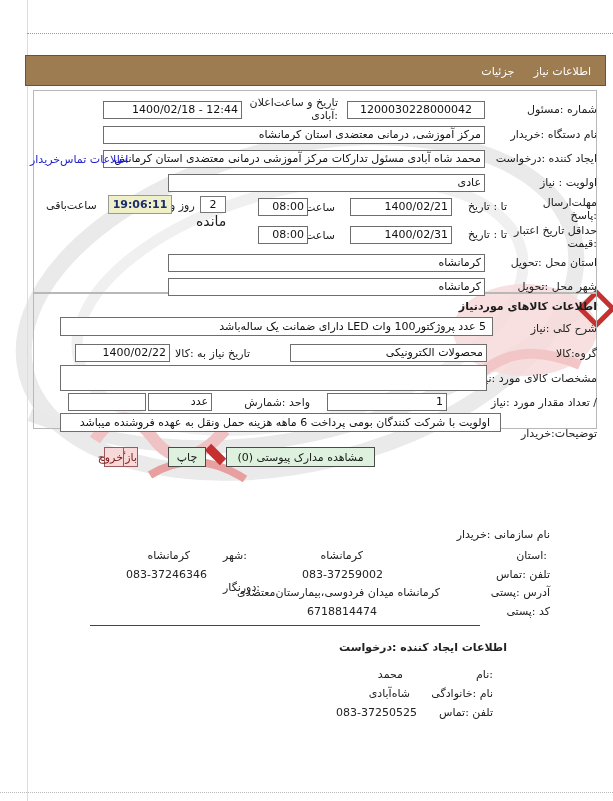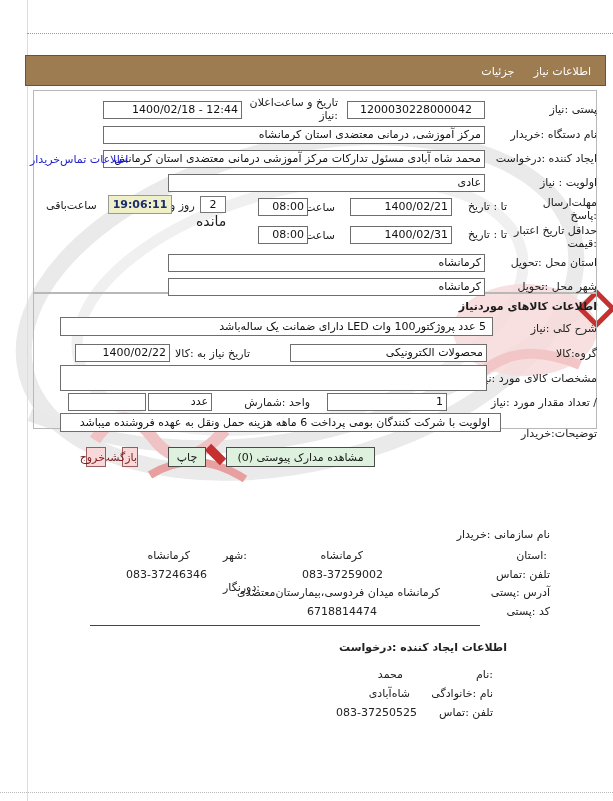--- a/index.html
+++ b/index.html
@@ -54,24 +54,24 @@
   <div class="dot" style="left:0;top:792px;width:613px;border-top-color:#bbb;"></div>
 
   <div class="bar tabbar">
     <span class="tab">اطلاعات نیاز</span>
     <span class="tab">جزئیات</span>
   </div>
 
   <div class="fbox" style="left:33px;top:90px;width:562px;height:202px;"></div>
   <div class="fbox" style="left:33px;top:292px;width:562px;height:135px;"></div>
 
-  <span class="lbl" style="right:16px;top:103px;">پستی :نیاز</span>
+  <span class="lbl" style="right:16px;top:103px;">شماره :مسئول</span>
   <div class="ibox ltr ctr" style="left:347px;top:101px;width:130px;">1200030228000042</div>
   <span class="lbl" style="right:275px;top:96px;">تاریخ و ساعت‌اعلان</span>
-  <span class="lbl" style="right:275px;top:109px;">:نیاز</span>
+  <span class="lbl" style="right:275px;top:109px;">:آبادی</span>
   <div class="ibox ltr" style="left:103px;top:101px;width:131px;">1400/02/18 - 12:44</div>
 
   <span class="lbl" style="right:16px;top:128px;">نام دستگاه :خریدار</span>
   <div class="ibox" style="left:103px;top:126px;width:374px;">مرکز آموزشی, درمانی معتضدی استان کرمانشاه</div>
 
   <span class="lbl" style="right:16px;top:152px;">ایجاد کننده :درخواست</span>
   <div class="ibox" style="left:103px;top:150px;width:374px;">محمد شاه آبادی مسئول تدارکات مرکز آموزشی درمانی معتضدی استان کرمانش</div>
   <span class="link" style="left:30px;top:153px;">اطلاعات تماس‌خریدار</span>
 
   <span class="lbl" style="right:16px;top:176px;">اولویت : نیاز</span>
@@ -120,21 +120,21 @@
   <span class="lbl" style="right:303px;top:396px;">واحد :شمارش</span>
   <div class="ibox" style="left:148px;top:393px;width:56px;">عدد</div>
   <div class="ibox" style="left:68px;top:393px;width:70px;"></div>
 
   <span class="lbl" style="right:16px;top:427px;margin-left:12px;">توضیحات:خریدار</span>
   <div class="ibox" style="left:60px;top:413px;width:419px;height:17px;line-height:17px;padding:0 10px;">اولویت با شرکت کنندگان بومی پرداخت 6 ماهه  هزینه حمل ونقل به عهده فروشنده میباشد</div>
 
   <div class="btn green" style="left:226px;top:447px;width:149px;">مشاهده مدارک پیوستی (0)</div>
   <div class="btn green" style="left:168px;top:447px;width:38px;">چاپ</div>
   <div class="btn pink" style="left:122px;top:447px;width:16px;">بازگشت</div>
-  <div class="btn pink" style="left:86px;top:447px;width:20px;">خروج</div>
+  <div class="btn pink" style="left:104px;top:447px;width:20px;font-family:Liberation Serif, serif;">خروج</div>
 
 
   <span class="txt" style="right:63px;top:528px;">نام سازمانی :خریدار</span>
 
   <span class="txt" style="right:66px;top:549px;">:استان</span>
   <span class="txt" style="right:250px;top:549px;">کرمانشاه</span>
   <span class="txt" style="right:366px;top:549px;">:شهر</span>
   <span class="txt" style="right:423px;top:549px;">کرمانشاه</span>
 
   <span class="txt" style="right:63px;top:568px;">تلفن :تماس</span>

